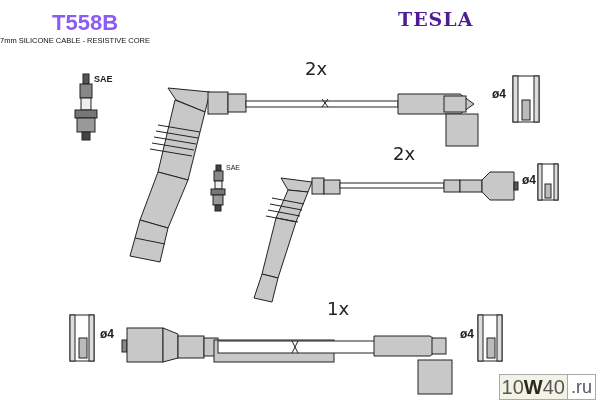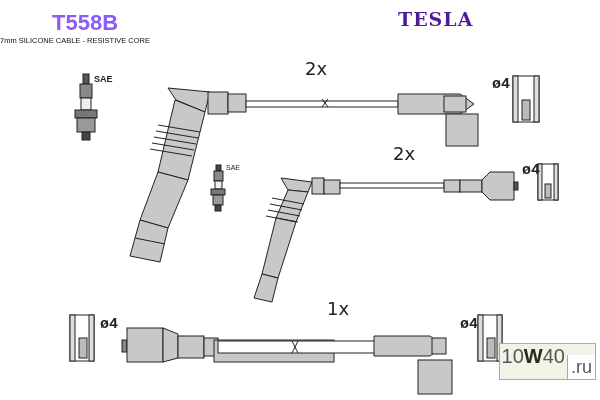--- a/index.html
+++ b/index.html
@@ -4,25 +4,25 @@
 <style>
   html, body { margin: 0; padding: 0; background: #ffffff; }
   body { width: 600px; height: 400px; position: relative; overflow: hidden; font-family: "Liberation Sans", sans-serif; }
   .abs { position: absolute; }
   .title { left: 16px; top: 10px; font-size: 22px; font-weight: bold; color: #8b5cf6; letter-spacing: 0px; margin-left: 36px; }
   .subtitle { left: 0; top: 36px; font-size: 7.5px; color: #111; }
   .brand { left: 398px; top: 8px; font-size: 19px; font-weight: bold; color: #4c1d95; font-family: "DejaVu Serif", serif; letter-spacing: 1px; }
   .qty { font-size: 18px; color: #222; font-family: "DejaVu Sans", sans-serif; margin-left: 11px; }
   .sae { font-size: 9px; font-weight: bold; color: #222; }
   .sae-small { font-size: 7px; color: #222; }
-  .phi { font-size: 15px; font-weight: bold; color: #222; font-family: Liberation Mono, monospace; }
-  .watermark { right: 4px; bottom: 20px; display: flex; border: 1px solid #aaa; background: #f2f2e6; font-size: 20px; line-height: 24px; }
+  .phi { font-size: 12px; font-weight: bold; color: #222; font-family: Liberation Sans, sans-serif; margin-top: 11px; }
+  .watermark { right: 4px; bottom: 0; display: flex; border: 1px solid #aaa; background: #f2f2e6; font-size: 20px; line-height: 24px; }
   .wm-main { padding: 0 2px; color: #555; }
   .wm-main b { color: #2a2a1a; }
-  .wm-ru { background: #fff; border-left: 1px solid #aaa; color: #556; padding: 0 3px; font-size: 18px; margin-top: 11px; }
+  .wm-ru { background: #fff; border-left: 1px solid #aaa; color: #556; padding: 0 3px; font-size: 18px; }
   svg { position: absolute; left: 0; top: 0; }
 </style>
 </head>
 <body>
 
 <div class="abs title">T558B</div>
 <div class="abs subtitle">7mm SILICONE CABLE - RESISTIVE CORE</div>
 <div class="abs brand">TESLA</div>
 
 <svg width="600" height="400">

